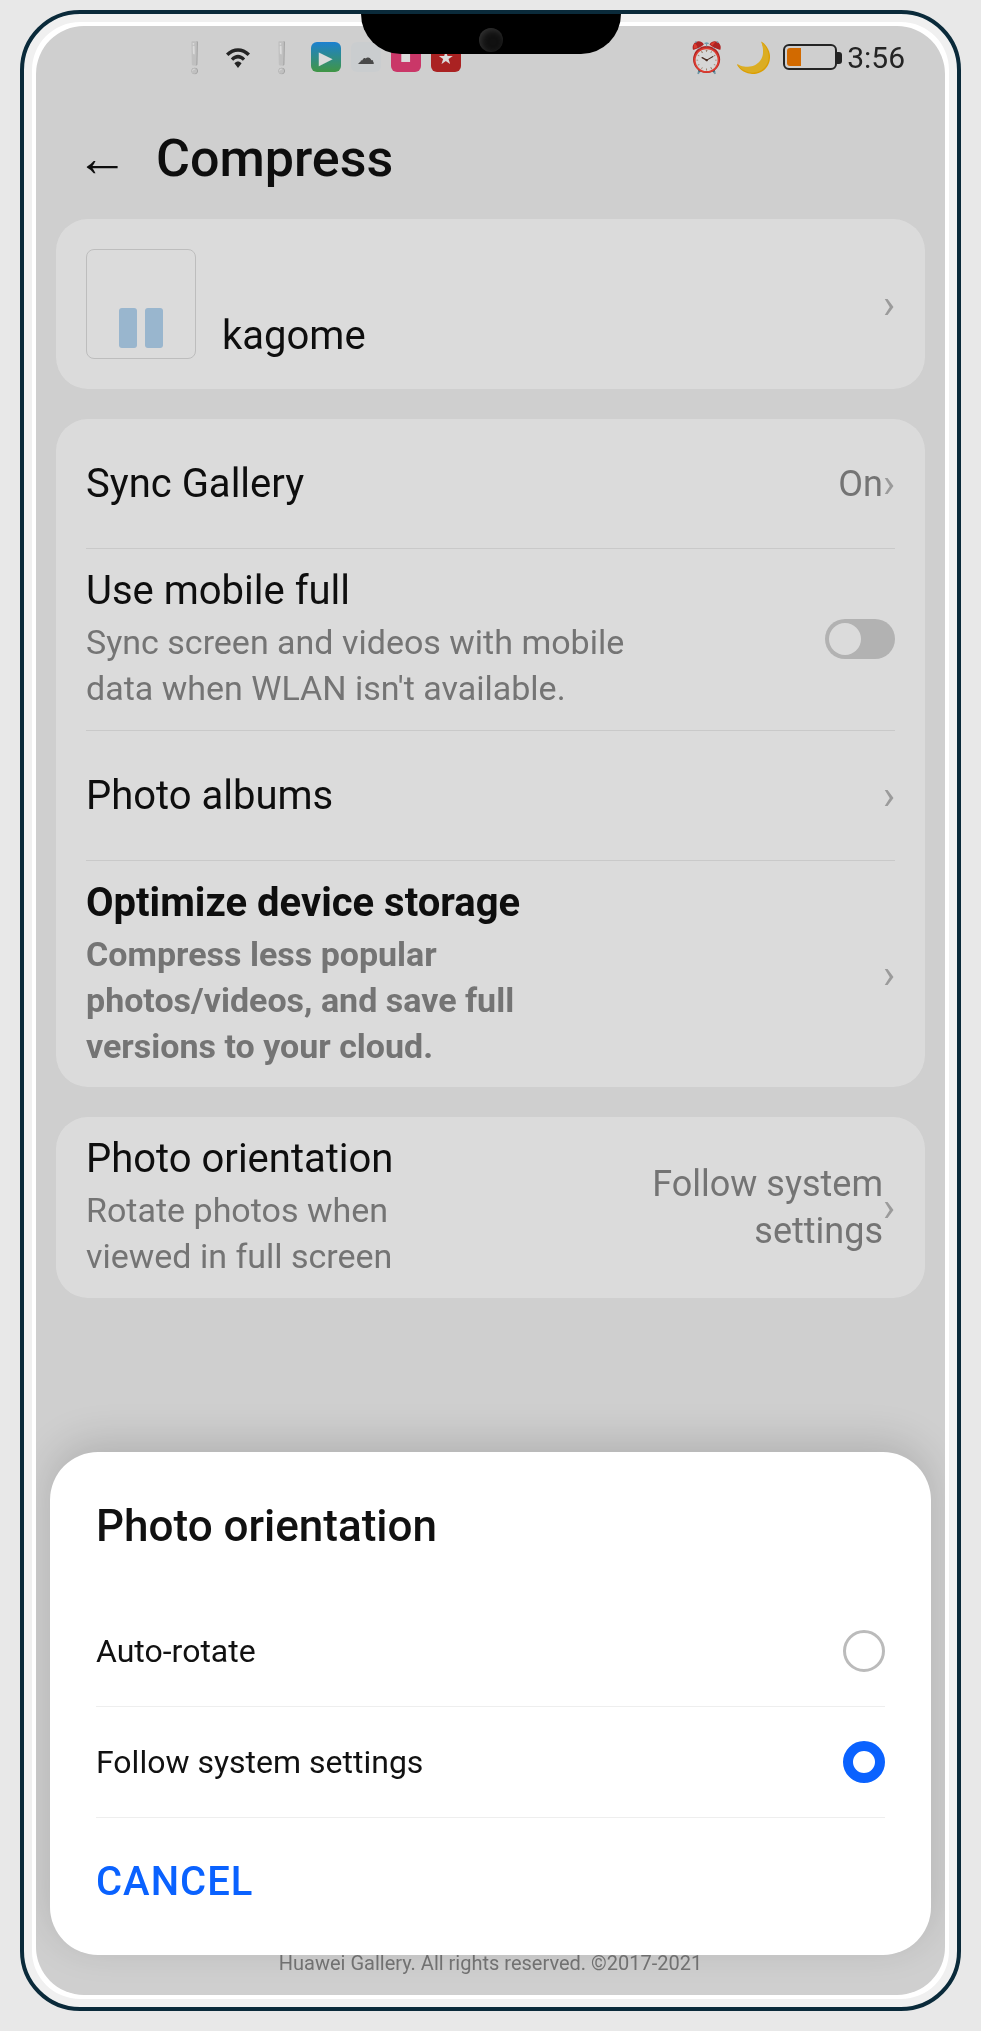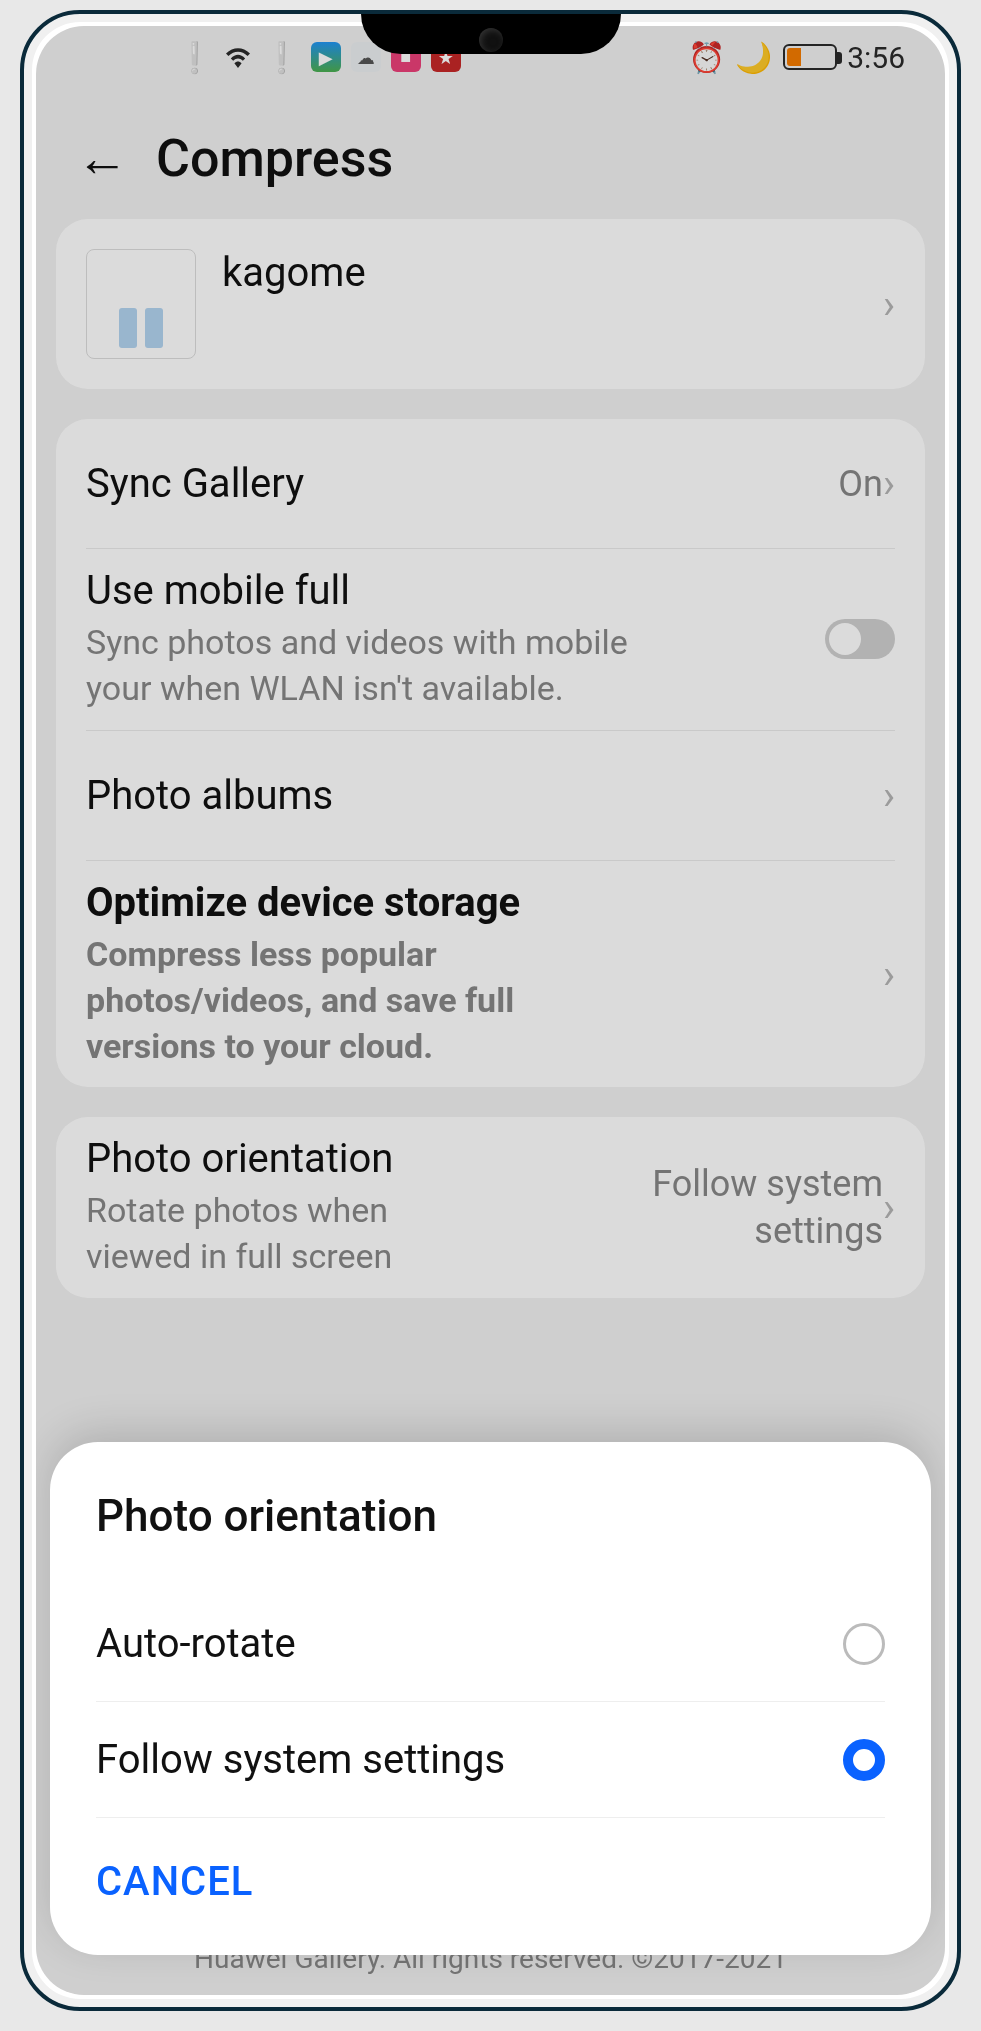--- a/index.html
+++ b/index.html
@@ -118,21 +118,21 @@
   }
   .row {
     display: flex;
     align-items: center;
     justify-content: space-between;
     min-height: 130px;
     border-bottom: 1px solid rgba(0,0,0,0.08);
     padding: 18px 0;
   }
   .row:last-child { border-bottom: none; }
-  .row-left { display: flex; align-items: flex-start; gap: 26px; flex: 1; }
+  .row-left { display: flex; align-items: flex-end; gap: 26px; flex: 1; }
   .row-texts { display: flex; flex-direction: column; gap: 6px; flex: 1; justify-content: flex-end; }
   .row-title { font-size: 40px; color: #111; }
   .row-sub { font-size: 34px; color: #888; line-height: 1.35; }
   .row-right { display: flex; align-items: center; color: #888; font-size: 36px; }
   .chev { color: #b5b5b5; font-size: 40px; }
   .avatar-box {
     width: 110px; height: 110px;
     background: #fff;
     border: 1px solid #ddd;
     border-radius: 8px;
@@ -152,21 +152,21 @@
   .toggle::after {
     content: "";
     position: absolute;
     left: 4px; top: 4px;
     width: 32px; height: 32px;
     background: #fff;
     border-radius: 50%;
   }
   .footer-credit {
     text-align: center;
-    font-size: 28px;
+    font-size: 20px;
     color: #888;
     padding: 12px 0 20px 0;
     margin-top: auto;
     position: relative;
     z-index: 1;
   }
 
   
   .sheet {
     position: absolute;
@@ -182,21 +182,21 @@
     font-weight: 500;
     color: #111;
     margin-bottom: 44px;
   }
   .sheet-option {
     display: flex;
     align-items: center;
     justify-content: space-between;
     padding: 34px 0;
     border-bottom: 1px solid #eee;
-    font-size: 40px;
+    font-size: 32px;
     color: #111;
   }
   .sheet-option:last-of-type { border-bottom: none; }
   .radio {
     width: 42px; height: 42px;
     border: 3px solid #bbb;
     border-radius: 50%;
     position: relative;
   }
   .radio.selected {
@@ -268,21 +268,21 @@
             <span class="row-title">Sync Gallery</span>
           </div>
           <div class="row-right">
             <span>On</span>
             <span class="chev">›</span>
           </div>
         </div>
         <div class="row">
           <div class="row-texts" style="max-width:560px;">
             <span class="row-title">Use mobile full</span>
-            <span class="row-sub">Sync photos and videos with mobile your when WLAN isn't available.</span>
+            <span class="row-sub">Sync screen and videos with mobile data when WLAN isn't available.</span>
           </div>
           <div class="toggle"></div>
         </div>
         <div class="row">
           <div class="row-texts">
             <span class="row-title">Photo albums</span>
           </div>
           <span class="chev">›</span>
         </div>
         <div class="row">

